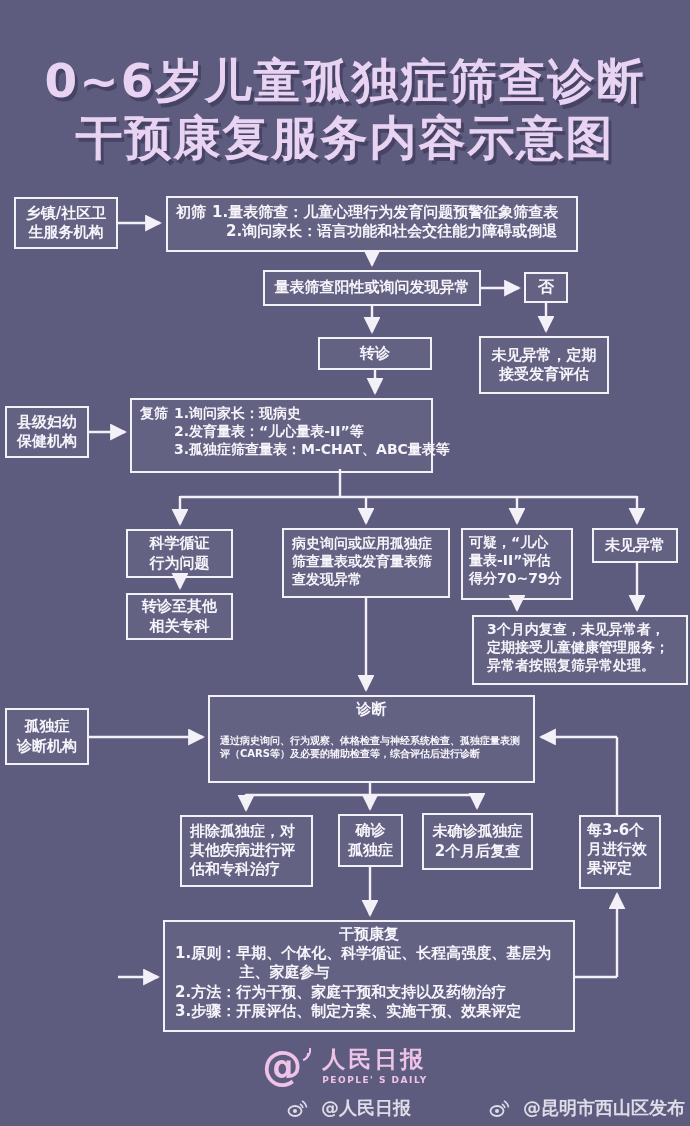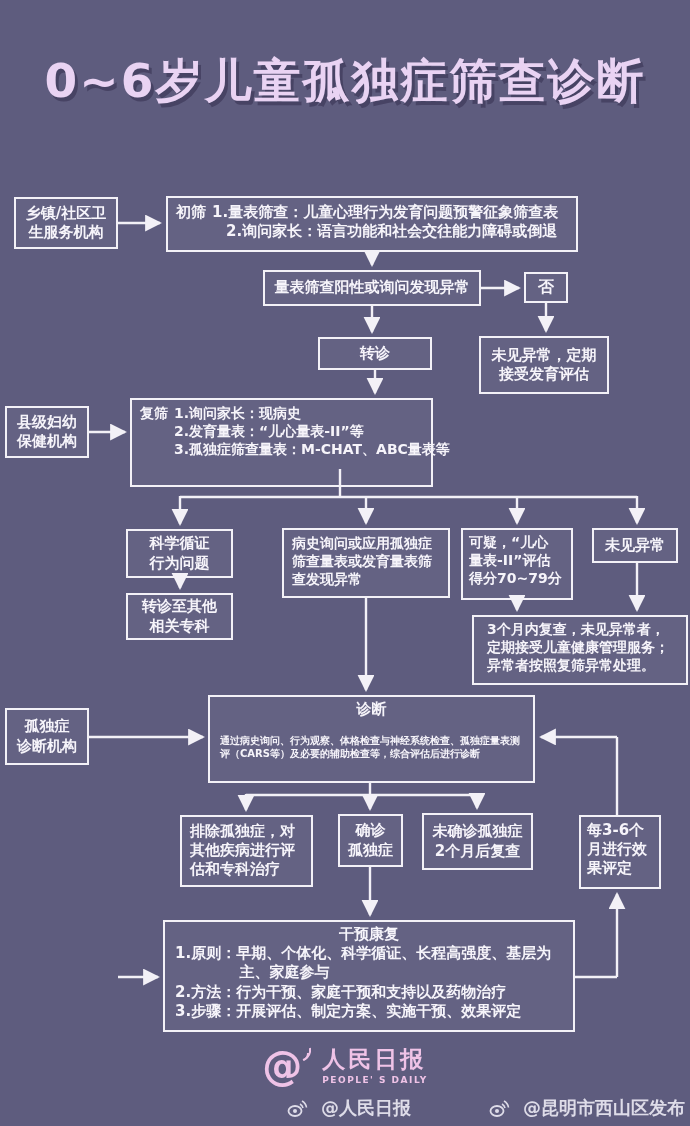--- a/index.html
+++ b/index.html
@@ -64,20 +64,21 @@
     <path class="c" d="M370,794 V809" marker-end="url(#ah)"></path>
     <path class="c" d="M477,794 V808" marker-end="url(#ah)"></path>
     <path class="c" d="M370,867 V915" marker-end="url(#ah)"></path>
     <path class="c" d="M118,977 H158" marker-end="url(#ah)"></path>
     <path class="c" d="M575,977 H617"></path>
     <path class="c" d="M617,977 V894" marker-end="url(#ah)"></path>
   </svg>
 
   <div class="title">
     <div>0~6岁儿童孤独症筛查诊断</div>
+    <div>干预康复服务内容示意图</div>
   </div>
 
   <div class="box center" style="left:14px;top:197px;width:104px;height:52px;padding:0 4px;">
     <div>乡镇/社区卫生服务机构</div>
   </div>
 
   <div class="box hflex" style="left:166px;top:196px;width:412px;height:56px;">
     <div class="lbl">初筛</div>
     <div class="items">
       <div>1.量表筛查：儿童心理行为发育问题预警征象筛查表</div>
@@ -100,21 +101,21 @@
   <div class="box center" style="left:479px;top:336px;width:130px;height:58px;">
     <div>未见异常，定期</div>
     <div>接受发育评估</div>
   </div>
 
   <div class="box center" style="left:5px;top:406px;width:84px;height:52px;">
     <div>县级妇幼</div>
     <div>保健机构</div>
   </div>
 
-  <div class="box hflex" style="left:130px;top:398px;width:303px;height:89px;font-size:14px;">
+  <div class="box hflex" style="left:130px;top:398px;width:303px;height:75px;font-size:14px;">
     <div class="lbl">复筛</div>
     <div class="items">
       <div>1.询问家长：现病史</div>
       <div>2.发育量表：“儿心量表-II”等</div>
       <div>3.孤独症筛查量表：M-CHAT、ABC量表等</div>
     </div>
   </div>
 
   <div class="box center" style="left:126px;top:529px;width:107px;height:49px;">
     <div>科学循证</div>

